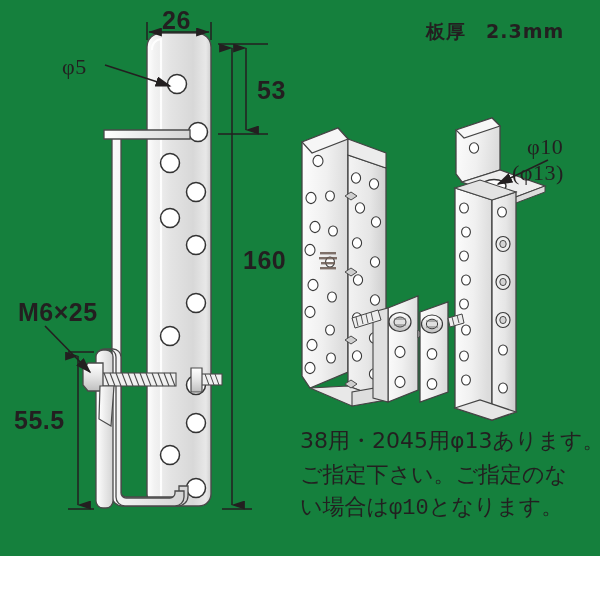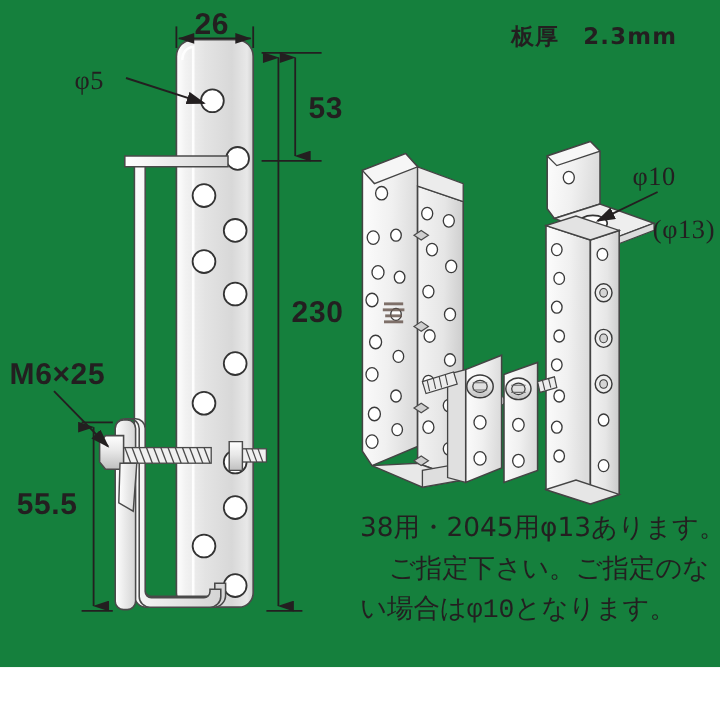--- a/index.html
+++ b/index.html
@@ -351,33 +351,33 @@
       <g stroke="#231f20" stroke-width="1.6" fill="none">
         <path d="M548,160 L498,184" marker-end="url(#arrHead)"></path>
       </g>
     </g>
   </svg>
 
   <div class="txt dim-num" style="left:162px; top:8px;">26</div>
 
   <div class="txt dim-num" style="left:257px; top:78px;">53</div>
 
-  <div class="txt dim-num" style="left:243px; top:248px;">230</div>
+  <div class="txt dim-num" style="left:243px; top:248px;">160</div>
 
   <div class="txt dim-num" style="left:14px; top:408px;text-align:right;">55.5</div>
 
   <div class="txt dim-phi" style="left:62px; top:56px;">φ5</div>
 
-  <div class="txt dim-num" style="left:8px; top:300px;text-align:center;">M6×25</div>
+  <div class="txt dim-num" style="left:18px; top:300px;text-align:center;">M6×25</div>
 
   <div class="txt dim-phi" style="left:527px; top:136px;text-align:center;">φ10</div>
 
-  <div class="txt dim-phi" style="left:512px; top:180px;margin-left:32px;">(φ13)</div>
+  <div class="txt dim-phi" style="left:512px; top:162px;">(φ13)</div>
 
   <div class="txt jp-head" style="left:426px; top:22px;">板厚　2.3mm</div>
 
   <div class="txt jp-note" style="left:300px; top:430px;">38用・2045用φ13あります。</div>
 
-  <div class="txt jp-note" style="left:300px; top:464px;margin-left:24px;">ご指定下さい。ご指定のな</div>
+  <div class="txt jp-note" style="left:300px; top:464px;">ご指定下さい。ご指定のな</div>
 
   <div class="txt jp-note" style="left:300px; top:498px;font-family:Liberation Mono, monospace;">い場合はφ10となります。</div>
 
 </div>
 
 </body></html>

